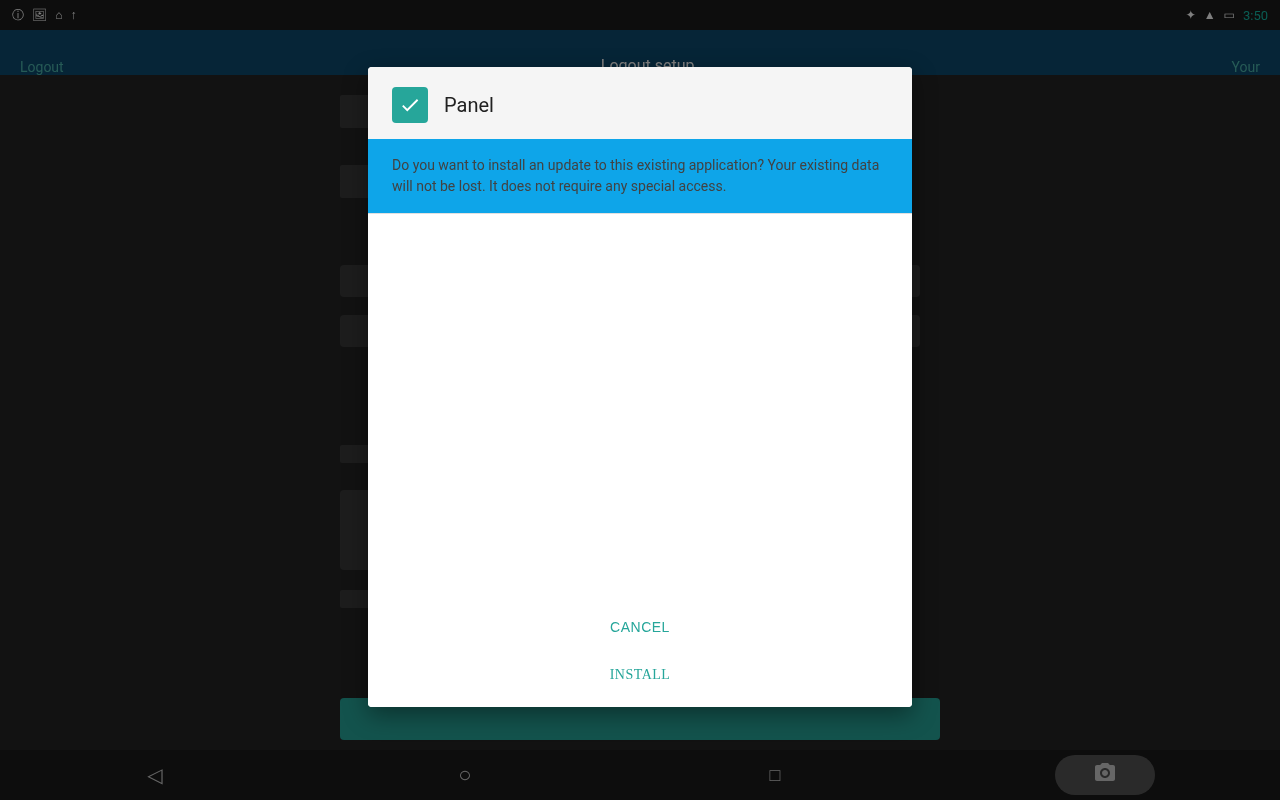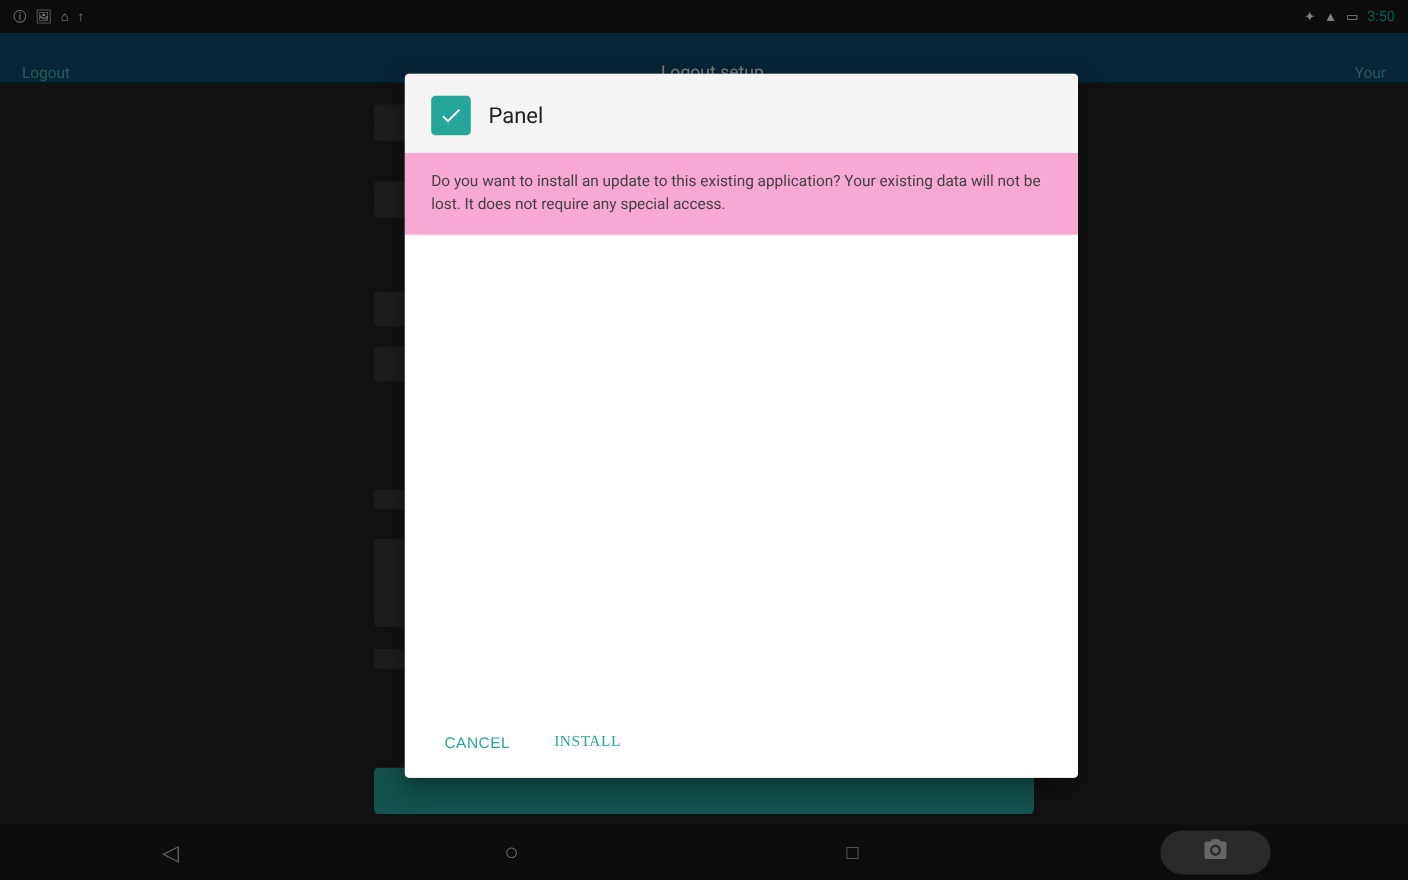--- a/index.html
+++ b/index.html
@@ -116,21 +116,21 @@
       top: 0; left: 0; right: 0; bottom: 0;
       background: rgba(0, 0, 0, 0.5);
       z-index: 20;
     }
 
     
     .dialog {
       position: absolute;
       top: 67px;
       left: 368px;
-      width: 612px;
+      width: 544px;
       height: 640px;
       background: #ffffff;
       border-radius: 4px;
       z-index: 30;
       display: flex;
       flex-direction: column;
       overflow: hidden;
       box-shadow: 0 8px 24px rgba(0,0,0,0.4);
     }
 
@@ -160,41 +160,42 @@
     }
 
     .dialog-title {
       font-size: 20px;
       font-weight: 400;
       color: #212121;
     }
 
     .dialog-body {
       padding: 16px 24px;
-      background: #f9a8d4;
+      background: #0ea5e9;
       border-bottom: 1px solid #e0e0e0;
     }
 
     .dialog-message {
       font-size: 14px;
       color: #424242;
       line-height: 1.5;
     }
 
     .dialog-spacer {
       flex: 1;
       background: #ffffff;
     }
 
     .dialog-actions {
       padding: 16px 24px;
       display: flex;
       justify-content: flex-start;
       gap: 16px;
       background: #ffffff;
+      flex-direction: column;
     }
 
     .btn-cancel {
       color: #26a69a;
       background: none;
       border: none;
       font-size: 14px;
       font-weight: 500;
       letter-spacing: 0.5px;
       padding: 8px 12px;

